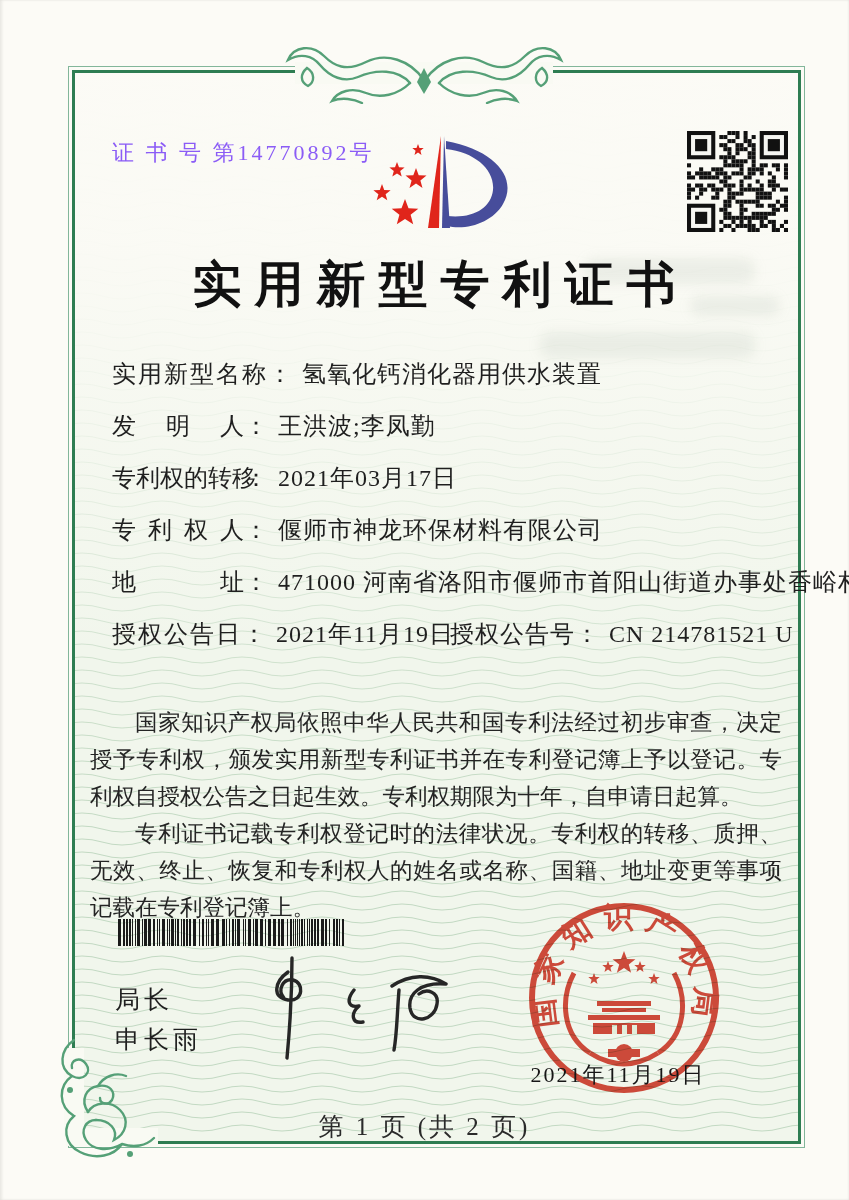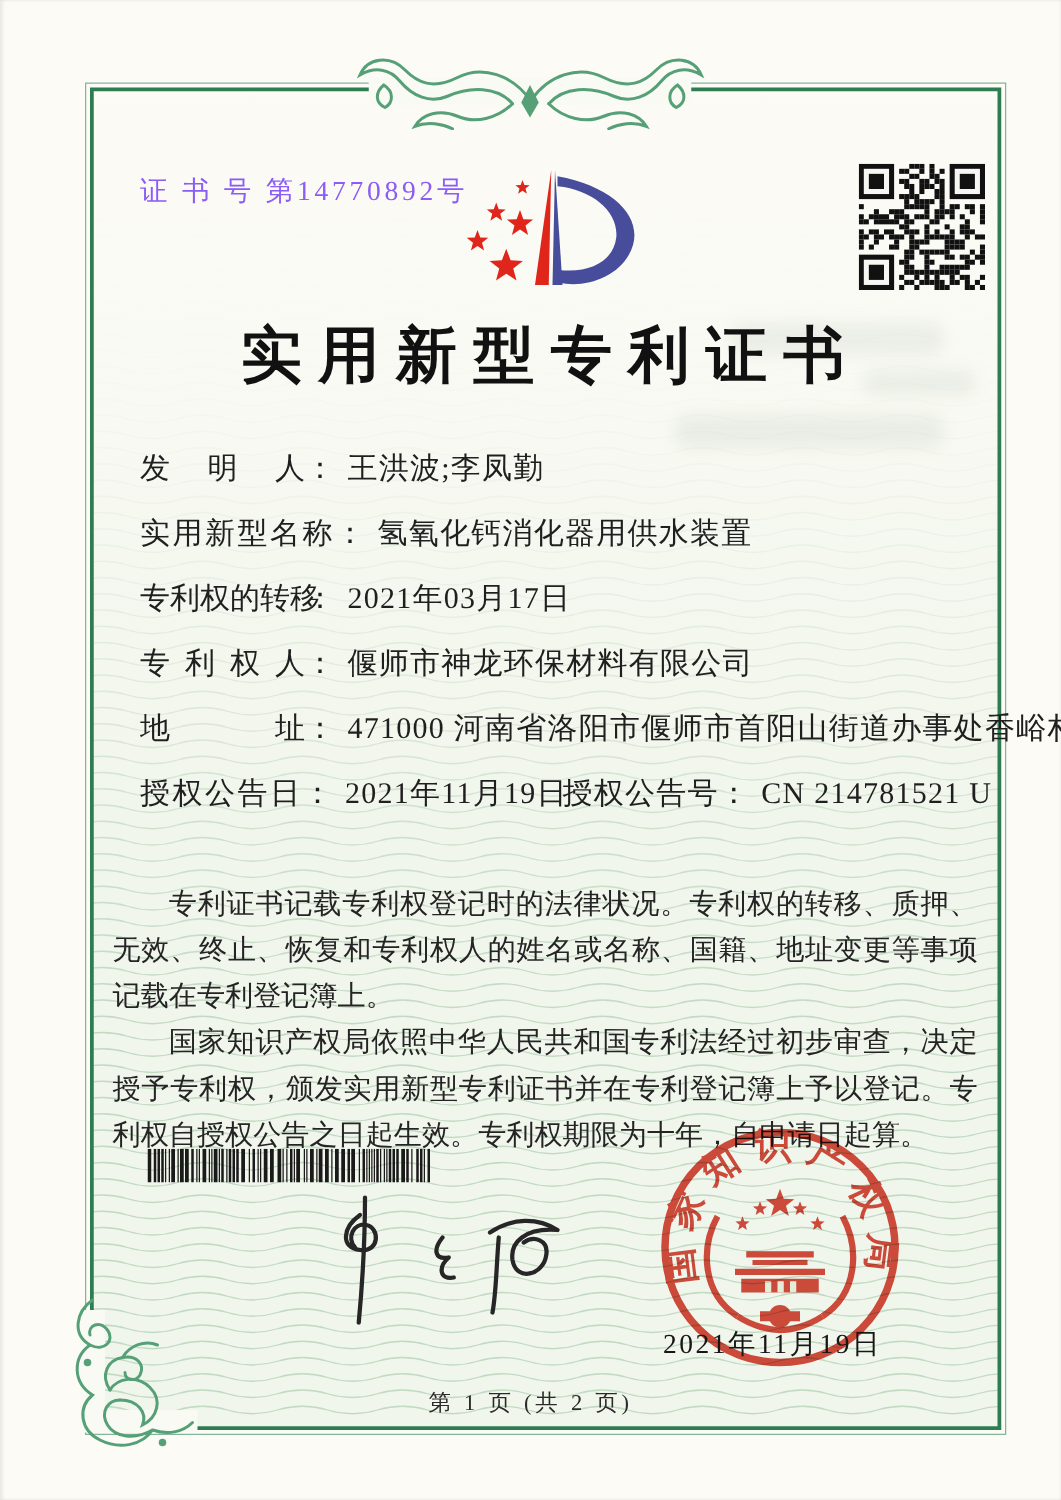--- a/index.html
+++ b/index.html
@@ -31,21 +31,21 @@
   .paragraphs{position:absolute;left:90px;top:704px;width:692px;font-size:22.5px;
               line-height:37px;color:#242424;text-align:justify;}
   .paragraphs p{margin:0;text-indent:2em;}
   .barcode{position:absolute;left:118px;top:919px;}
   .officer{position:absolute;left:115px;top:980px;font-size:25px;line-height:40px;letter-spacing:4px;}
   .signature{position:absolute;left:258px;top:952px;}
   .seal{position:absolute;left:518px;top:898px;mix-blend-mode:multiply;}
   .seal-date{position:absolute;left:512px;top:1060px;width:212px;text-align:center;
              font-size:22px;letter-spacing:2px;color:#161616;}
   .page-ind{position:absolute;left:0;top:1110px;width:849px;text-align:center;
-            font-size:18px;letter-spacing:3px;color:#2a2a2a;}
+            font-size:25px;letter-spacing:3px;color:#2a2a2a;}
   .back-note{position:absolute;left:0;top:1160px;width:849px;text-align:center;
              font-size:21px;letter-spacing:3px;color:#2a2a2a;}
   .smudge{position:absolute;background:rgba(140,160,142,.12);filter:blur(6px);border-radius:10px;}
 </style>
 </head>
 <body>
 
 <div class="paper">
 
   <div class="inner-base"></div>
@@ -418,45 +418,45 @@
       <rect x="80.8" y="8.08" width="12.120000000000001" height="12.120000000000001" fill="#111"></rect>
       <rect x="0" y="72.72" width="28.28" height="28.28" fill="#111"></rect>
       <rect x="4.04" y="76.76" width="20.2" height="20.2" fill="#f6f6f2"></rect>
       <rect x="8.08" y="80.8" width="12.120000000000001" height="12.120000000000001" fill="#111"></rect>
     </svg>
 
   <div class="title">实用新型专利证书</div>
 
   <div class="fields">
     <div class="frow">
-      <span class="flabel">发明人</span><span class="fcolon">：</span><span class="fvalue">王洪波;李凤勤</span>
+      <span class="flabel wide">实用新型名称</span><span class="fcolon">：</span><span class="fvalue">氢氧化钙消化器用供水装置</span>
     </div>
     <div class="frow">
-      <span class="flabel wide">实用新型名称</span><span class="fcolon">：</span><span class="fvalue">氢氧化钙消化器用供水装置</span>
+      <span class="flabel">发明人</span><span class="fcolon">：</span><span class="fvalue">王洪波;李凤勤</span>
     </div>
     <div class="frow">
       <span class="flabel">专利权的转移</span><span class="fcolon">：</span><span class="fvalue">2021年03月17日</span>
     </div>
     <div class="frow">
       <span class="flabel">专利权人</span><span class="fcolon">：</span><span class="fvalue">偃师市神龙环保材料有限公司</span>
     </div>
     <div class="frow">
       <span class="flabel">地址</span><span class="fcolon">：</span><span class="fvalue">471000 河南省洛阳市偃师市首阳山街道办事处香峪村</span>
     </div>
     <div class="frow">
       <span class="flabel wide">授权公告日</span><span class="fcolon">：</span><span class="fvalue">2021年11月19日</span>
       <span class="pair2">
         <span class="flabel">授权公告号</span><span class="fcolon">：</span><span class="fvalue">CN 214781521 U</span>
       </span>
     </div>
   </div>
 
   <div class="paragraphs">
+    <p>国家知识产权局依照中华人民共和国专利法经过初步审查，决定授予专利权，颁发实用新型专利证书并在专利登记簿上予以登记。专利权自授权公告之日起生效。专利权期限为十年，自申请日起算。</p>
     <p>专利证书记载专利权登记时的法律状况。专利权的转移、质押、无效、终止、恢复和专利权人的姓名或名称、国籍、地址变更等事项记载在专利登记簿上。</p>
-    <p>国家知识产权局依照中华人民共和国专利法经过初步审查，决定授予专利权，颁发实用新型专利证书并在专利登记簿上予以登记。专利权自授权公告之日起生效。专利权期限为十年，自申请日起算。</p>
   </div>
 
   <svg class="barcode" id="barcodeSvg" width="230" height="27" viewBox="0 0 230 27">
       <rect x="0" y="0" width="3" height="27" fill="#1a1a1a"></rect>
       <rect x="5" y="0" width="2" height="27" fill="#1a1a1a"></rect>
       <rect x="8" y="0" width="2" height="27" fill="#1a1a1a"></rect>
       <rect x="11" y="0" width="2" height="27" fill="#1a1a1a"></rect>
       <rect x="14" y="0" width="1" height="27" fill="#1a1a1a"></rect>
       <rect x="17" y="0" width="1" height="27" fill="#1a1a1a"></rect>
       <rect x="19" y="0" width="3" height="27" fill="#1a1a1a"></rect>
@@ -515,20 +515,24 @@
       <rect x="199" y="0" width="2" height="27" fill="#1a1a1a"></rect>
       <rect x="203" y="0" width="3" height="27" fill="#1a1a1a"></rect>
       <rect x="207" y="0" width="2" height="27" fill="#1a1a1a"></rect>
       <rect x="211" y="0" width="1" height="27" fill="#1a1a1a"></rect>
       <rect x="215" y="0" width="2" height="27" fill="#1a1a1a"></rect>
       <rect x="218" y="0" width="2" height="27" fill="#1a1a1a"></rect>
       <rect x="221" y="0" width="1" height="27" fill="#1a1a1a"></rect>
       <rect x="224" y="0" width="2" height="27" fill="#1a1a1a"></rect>
     </svg>
 
+  <div class="officer">
+    <div>局长</div>
+    <div>申长雨</div>
+  </div>
 
   <svg class="signature" width="205" height="112" viewBox="0 0 205 112">
     <g stroke="#262626" stroke-width="3.4" fill="none" stroke-linecap="round" stroke-linejoin="round">
       <path d="M30,20 C16,30 14,46 30,48 C46,50 46,30 35,28 C25,26 19,38 26,46"></path>
       <path d="M34,6 C34,32 32,74 29,106"></path>
       <path d="M96,38 C88,48 90,56 101,54 C92,62 94,72 105,70"></path>
       <path d="M134,34 C152,22 172,22 188,32 C162,30 150,42 152,56 C155,74 177,68 179,52 C181,40 169,36 161,42"></path>
       <path d="M141,38 C139,62 139,82 136,98"></path>
     </g>
   </svg>

